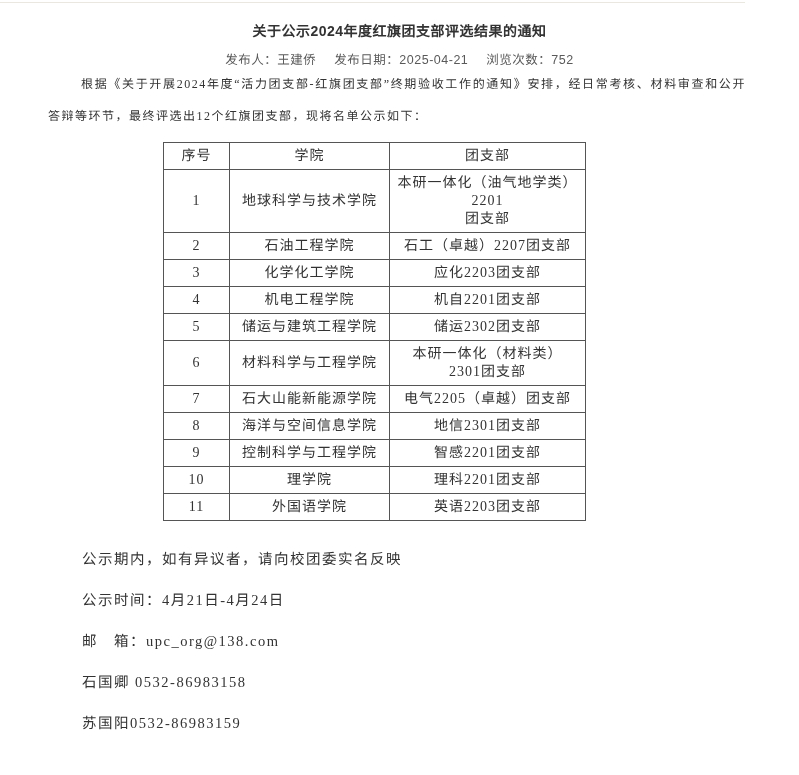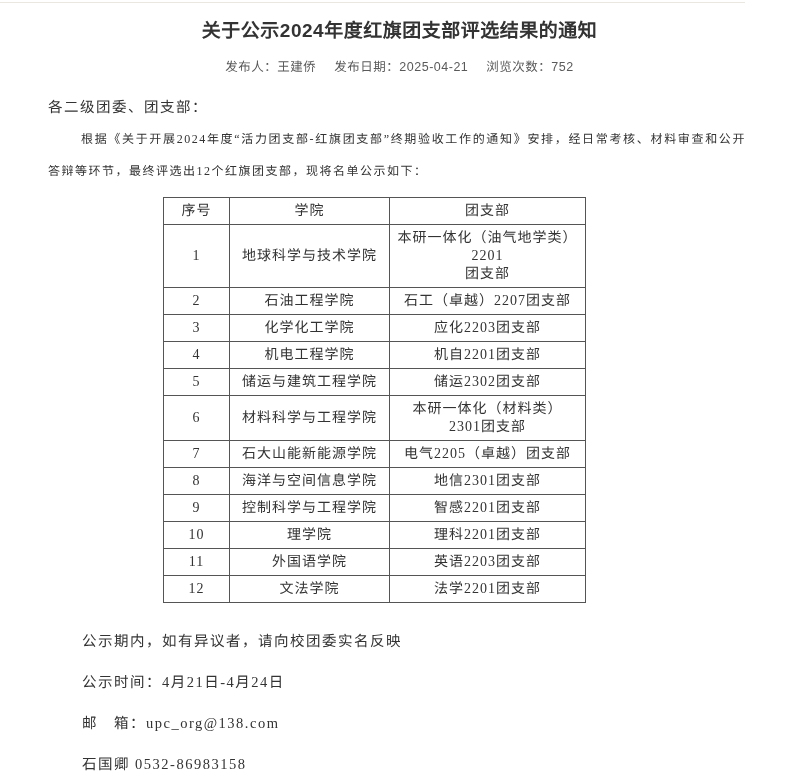--- a/index.html
+++ b/index.html
@@ -17,28 +17,28 @@
     top: 2px;
     left: 0;
     width: 745px;
     height: 1px;
     background: #eae6e0;
   }
   .page-title {
     margin: 20px 40px 0;
     text-align: center;
     font-family: "Liberation Sans", "DejaVu Sans", sans-serif;
-    font-size: 19px;
+    font-size: 14px;
     font-weight: 700;
     color: #333333;
     letter-spacing: 0.5px;
     line-height: 22px;
   }
   .meta-row {
-    margin-top: 14px;
+    margin-top: 7px;
     text-align: center;
     font-family: "Liberation Sans", "DejaVu Sans", sans-serif;
     font-size: 12.5px;
     color: #5a5a5a;
     letter-spacing: 0.5px;
   }
   .meta-row .meta-item { margin: 0 7px; white-space: nowrap; }
   .content { padding: 0 48px; }
   .salutation {
     margin: 16px 0 0;
@@ -91,21 +91,20 @@
 
   <h1 class="page-title">关于公示2024年度红旗团支部评选结果的通知</h1>
 
   <div class="meta-row">
     <span class="meta-item"><span>发布人：</span><span>王建侨</span></span>
     <span class="meta-item"><span>发布日期：</span><span>2025-04-21</span></span>
     <span class="meta-item"><span>浏览次数：</span><span>752</span></span>
   </div>
 
   <div class="content">
-    <p class="salutation">各二级团委、团支部：</p>
     <p class="body-para">根据《关于开展2024年度“活力团支部-红旗团支部”终期验收工作的通知》安排，经日常考核、材料审查和公开答辩等环节，最终评选出12个红旗团支部，现将名单公示如下：</p>
 
     <table class="doc-table">
       <colgroup>
         <col class="col-seq">
           <col class="col-college">
           <col class="col-branch">
       </colgroup>
       <thead>
         <tr>
@@ -165,25 +164,20 @@
         <tr>
           <td>10</td>
           <td>理学院</td>
           <td>理科2201团支部</td>
         </tr>
         <tr>
           <td>11</td>
           <td>外国语学院</td>
           <td>英语2203团支部</td>
         </tr>
-        <tr>
-          <td>12</td>
-          <td>文法学院</td>
-          <td>法学2201团支部</td>
-        </tr>
       </tbody>
     </table>
 
     <div class="footer-block">
       <p>公示期内，如有异议者，请向校团委实名反映</p>
       <p>公示时间：4月21日-4月24日</p>
       <p>邮　箱：upc_org@138.com</p>
       <p>石国卿 0532-86983158</p>
       <p>苏国阳0532-86983159</p>
     </div>

